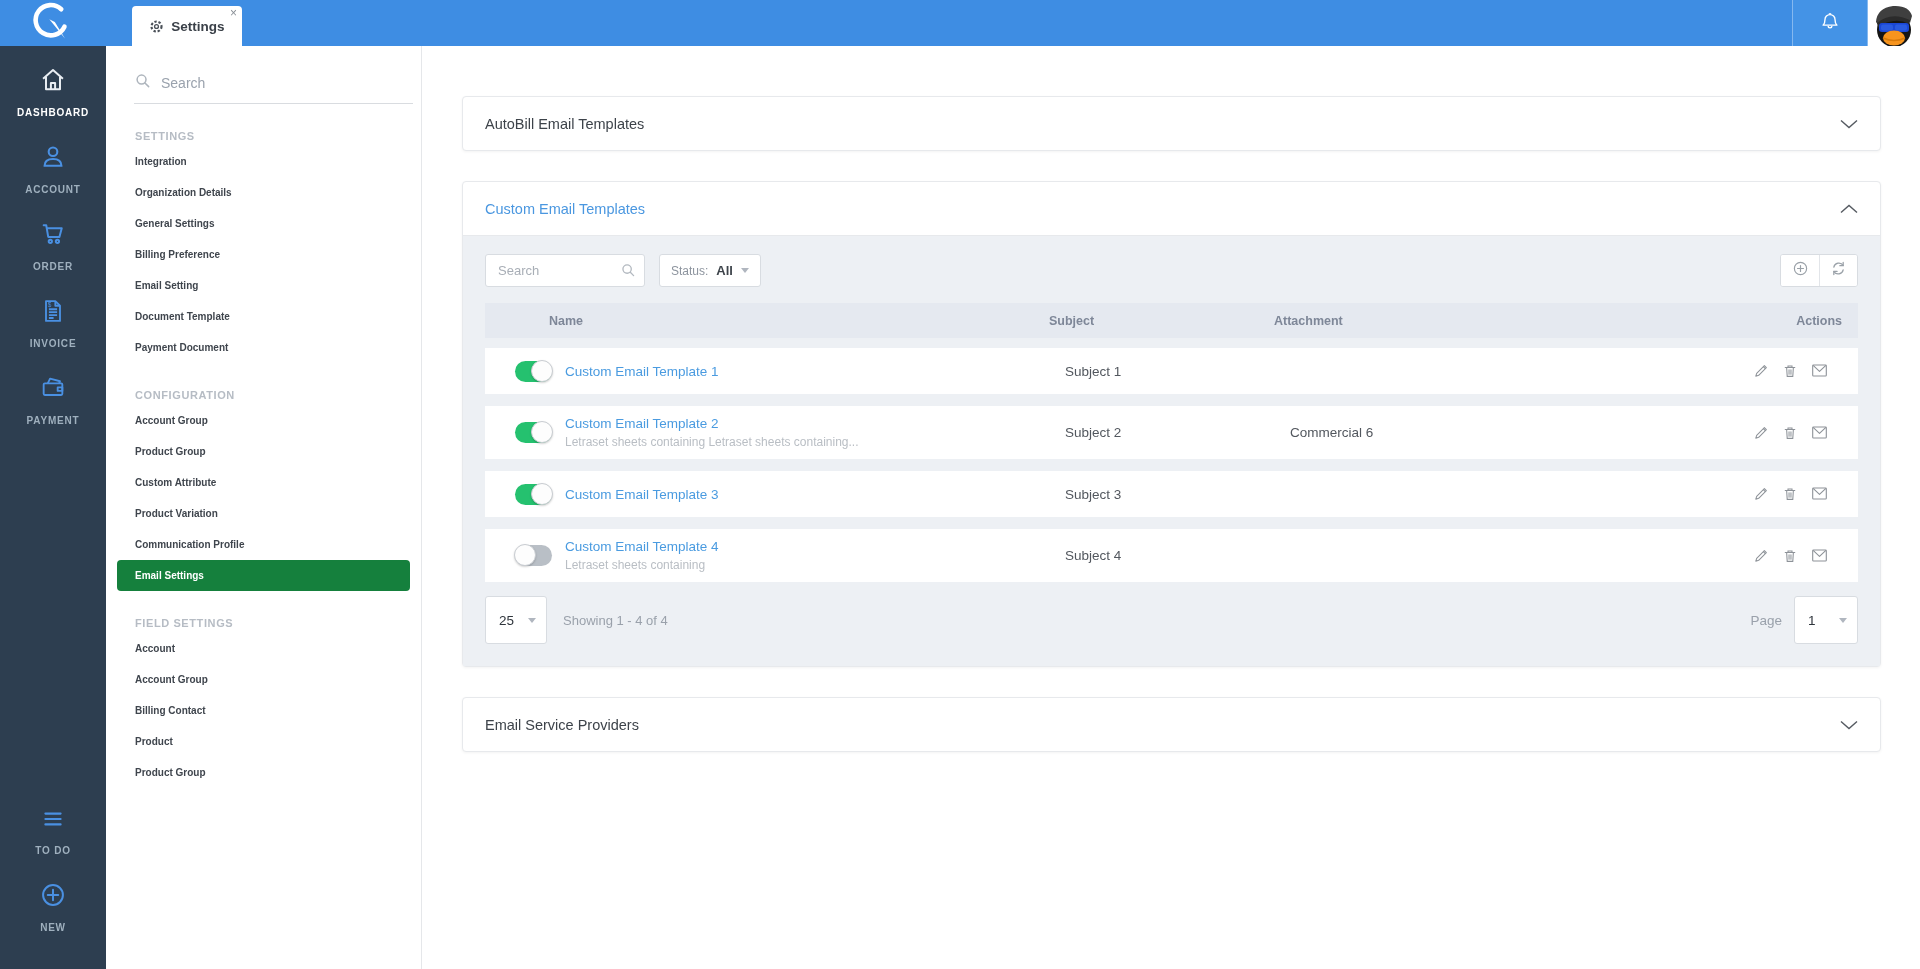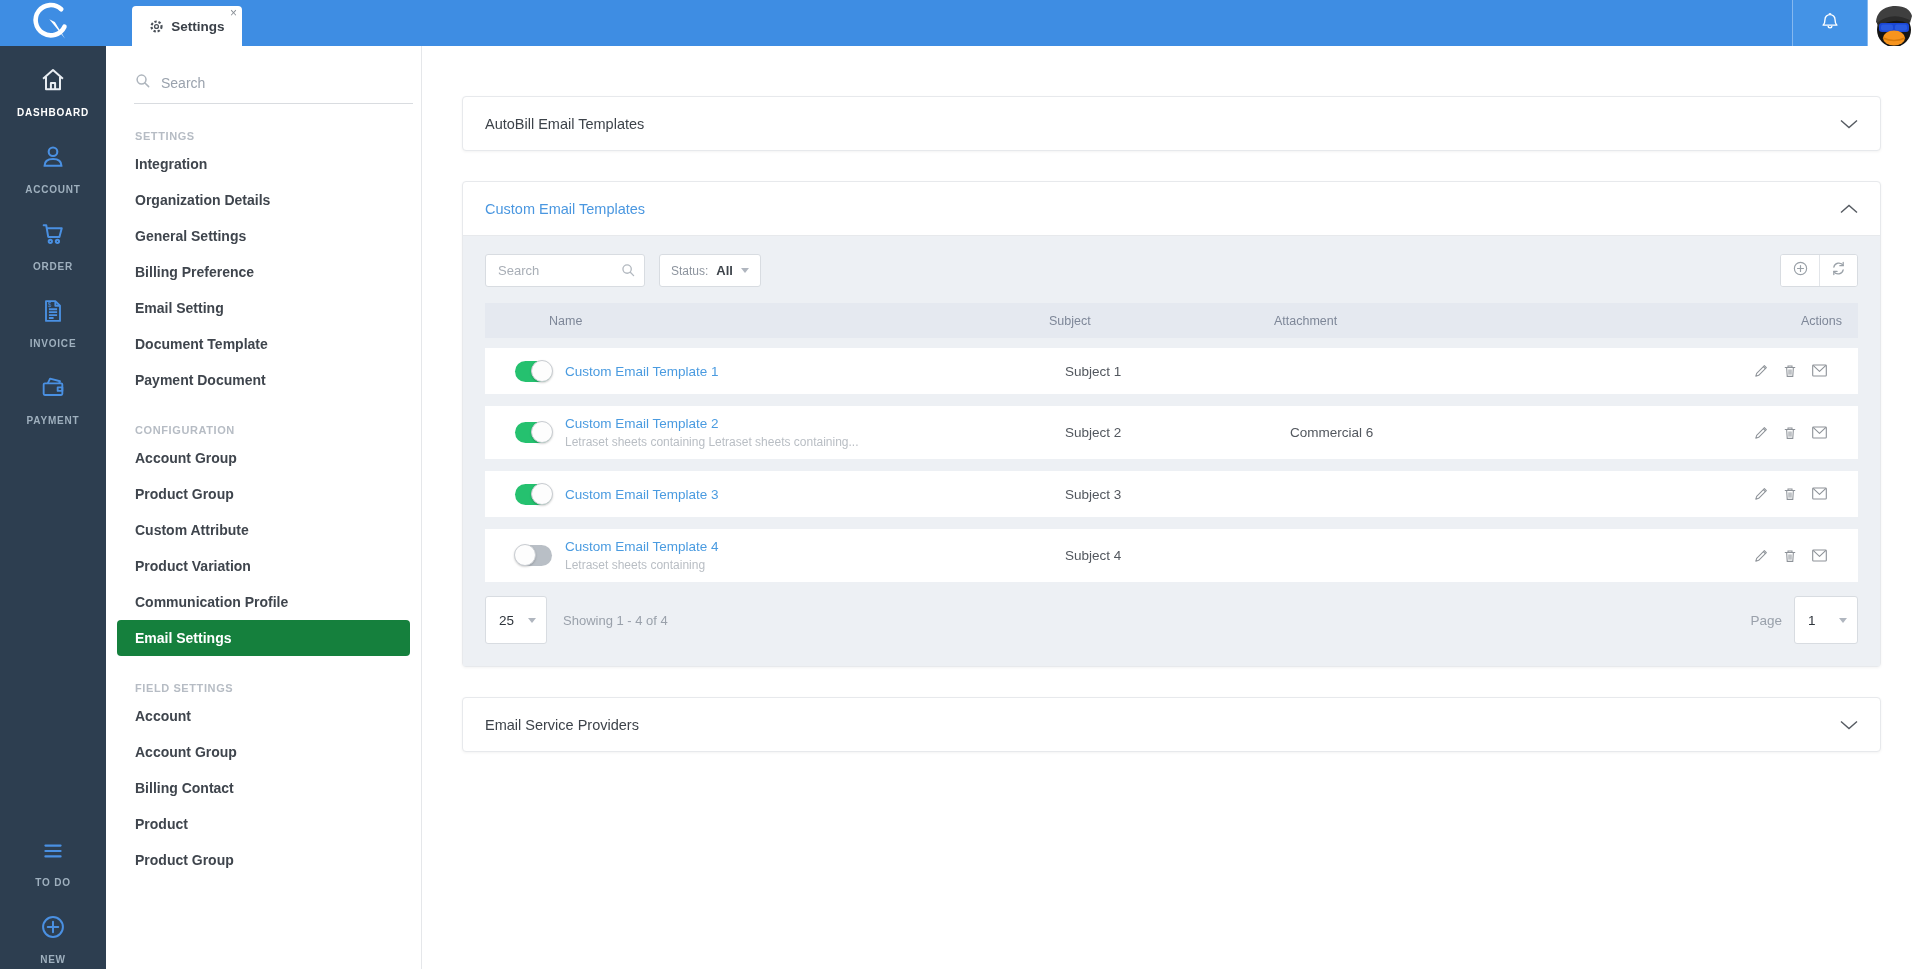--- a/index.html
+++ b/index.html
@@ -20,39 +20,39 @@
     border-left:1px solid rgba(255,255,255,.35); border-right:1px solid rgba(255,255,255,.35);
     background:#4493E6; cursor:pointer; }
   .avatar-zone { width:52px; background:#fff; display:flex; align-items:flex-end;
     justify-content:center; overflow:hidden; cursor:pointer; }
 
   
   .layout { display:flex; height:923px; }
 
   
   .icon-sidebar { width:106px; background:#2D3E50; display:flex; flex-direction:column;
-    align-items:center; padding-top:20px; padding-bottom:0; }
+    align-items:center; padding-top:20px; padding-bottom:32px; }
   .icon-item { display:flex; flex-direction:column; align-items:center; gap:9px;
     margin-bottom:25px; cursor:pointer; color:#4A90E2; }
   .icon-item .lbl { font-size:10px; font-weight:700; letter-spacing:.8px; color:#9FB0BE; }
   .icon-item.active { color:#E9EEF3; }
   .icon-item.active .lbl { color:#fff; }
   .push-down { margin-top:auto; }
 
   
   .nav-sidebar { width:316px; border-right:1px solid #E5E7EA; background:#fff;
     overflow:hidden; }
   .nav-search { margin:26px 8px 6px 28px; position:relative;
     border-bottom:1px solid #D9DCE0; padding-bottom:10px; display:flex; align-items:center; gap:10px;}
   .nav-search input { border:none; outline:none; font-size:14px; color:#444;
     width:230px; font-family:"Liberation Sans",sans-serif; }
   .nav-search input::placeholder { color:#9AA2AD; }
   .nav-section-title { margin:26px 0 4px 29px; font-size:11px; font-weight:700;
     letter-spacing:.6px; color:#B6BCC4; }
-  .nav-item { padding:10px 16px 10px 29px; font-size:14px; font-weight:700;
+  .nav-item { padding:10px 16px 10px 29px; font-size:10px; font-weight:700;
     color:#3F454D; cursor:pointer; }
   .nav-item.selected { background:#15803d; color:#fff; border-radius:4px;
     margin-left:11px; margin-right:11px; padding-left:18px; }
 
   
   .main { flex:1; background:#fff; padding:50px 39px 0 40px; overflow:hidden; }
   .card { border:1px solid #E7E9EC; border-radius:4px; background:#fff;
     box-shadow:0 1px 3px rgba(0,0,0,.05); margin-bottom:30px; }
   .card-header { height:53px; padding:0 22px; display:flex; align-items:center;
     justify-content:space-between; cursor:pointer; }
@@ -81,21 +81,21 @@
     overflow:hidden; background:#fff; }
   .tb-btn { width:38px; height:31px; display:flex; align-items:center; justify-content:center;
     color:#9AA1A8; cursor:pointer; background:#fff; }
   .tb-btn + .tb-btn { border-left:1px solid #E2E5E9; }
 
   
   .tbl { margin-top:16px; }
   .tbl-grid { display:grid; grid-template-columns:64px 500px 225px 1fr 120px;
     align-items:center; }
   .tbl-head { background:#E5E9F0; height:35px; margin-bottom:10px; }
-  .tbl-head .hcell { font-size:12.5px; font-weight:400; color:#7E8798; }
+  .tbl-head .hcell { font-size:12.5px; font-weight:700; color:#7E8798; }
   .hcell.right { text-align:right; padding-right:16px; }
   .tbl-row { background:#fff; margin-bottom:12px; padding:10px 16px; min-height:46px; }
   .cell-toggle { padding-left:14px; }
   .toggle { width:37px; height:21px; border-radius:11px; background:#25C16F;
     position:relative; cursor:pointer; }
   .toggle .knob { position:absolute; top:-1px; width:22px; height:22px; border-radius:50%;
     background:#fdfdfd; border:1px solid #C9CDD2; box-shadow:0 1px 2px rgba(0,0,0,.18); }
   .toggle.on .knob { right:-1px; }
   .toggle.off { background:#B9BFC6; }
   .toggle.off .knob { left:-1px; }

